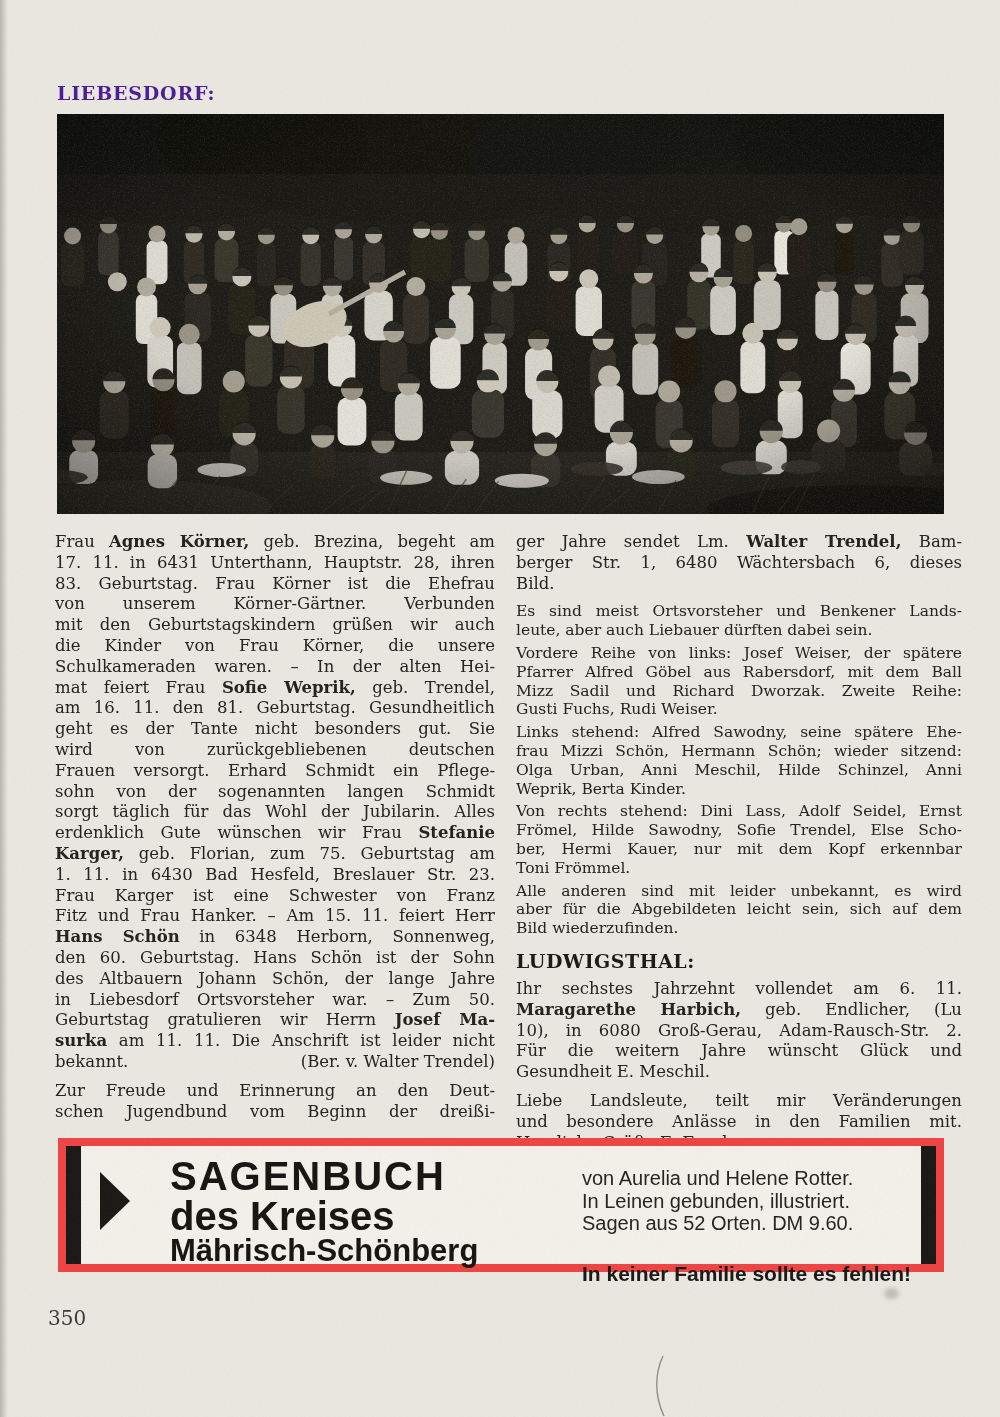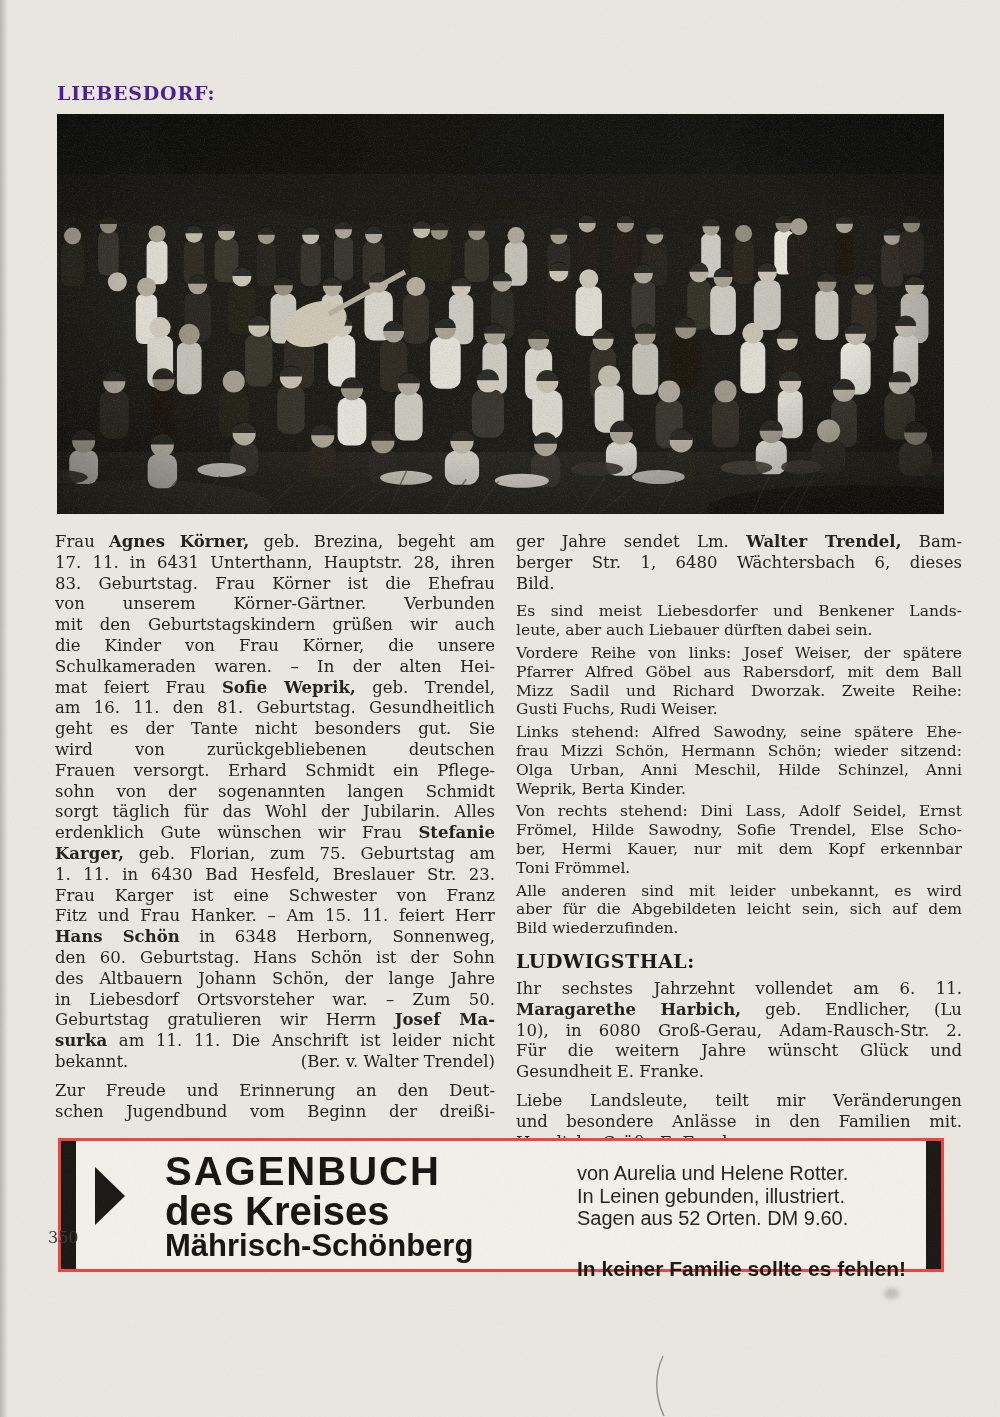--- a/index.html
+++ b/index.html
@@ -24,37 +24,37 @@
   .line.just { text-align:justify; text-align-last:justify; -moz-text-align-last:justify; }
   .line.last { text-align:left; }
   .line.split { display:flex; justify-content:space-between;gap:36px; }
   .block + .block { margin-top:8px; }
   .block.caption + .block.caption { margin-top:4px; }
   .colhead { font-size:19px; font-weight:bold; letter-spacing:0.5px;
     margin:12px 0 7px; color:#1c1a16; }
   b { font-weight:bold; }
 
   .ad { position:absolute; left:58px; top:1138px; width:886px; height:134px;
-    background:#f3f0e9; border:3px solid #ef4444; box-sizing:border-box; }
+    background:#f3f0e9; border:8px solid #ef4444; box-sizing:border-box; }
   .ad-bar { position:absolute; top:0; bottom:0; width:15px; background:#1a1916; }
   .ad-bar.left { left:0; } .ad-bar.right { right:0; }
   .ad-arrow { position:absolute; left:34px; top:26px; width:0; height:0;
     border-top:29px solid transparent; border-bottom:29px solid transparent;
     border-left:30px solid #1a1916; }
   .ad-title { position:absolute; left:104px; top:8px;
     font-family:"Liberation Sans", sans-serif; font-weight:bold; color:#171511; }
   .ad-title .t1 { font-size:40px; line-height:45px; letter-spacing:2px; }
   .ad-title .t2 { font-size:40px; line-height:34px; }
   .ad-title .t3 { font-size:31px; line-height:36px; }
   .ad-right { position:absolute; left:516px; top:21px;
     font-family:"Liberation Sans", sans-serif; font-size:20px; line-height:22.5px;
     color:#26241f; }
   .ad-slogan { margin-top:28px; font-weight:bold; font-size:21px; color:#1b1915; }
 
-  .pagenum { position:absolute; left:48px; top:1228px; font-size:16px; color:#3c3a35; }
+  .pagenum { position:absolute; left:48px; top:1306px; font-size:20px; color:#3c3a35; }
 
   .smudge { position:absolute; left:884px; top:1288px; width:15px; height:11px;
     background:rgba(128,125,117,0.38); border-radius:50%; filter:blur(2px); }
   .hairline { position:absolute; left:652px; top:1355px; }
 
   .paper-grain { position:absolute; left:0; top:0; z-index:40; pointer-events:none; }
 </style>
 </head>
 <body>
 
@@ -407,21 +407,21 @@
           <div class="line just">schen Jugendbund vom Beginn der dreißi-</div>
         </div>
       </div>
     <div class="col-right" id="col-right">
         <div class="block body">
           <div class="line just">ger Jahre sendet Lm. <b>Walter Trendel,</b> Bam-</div>
           <div class="line just">berger Str. 1, 6480 Wächtersbach 6, dieses</div>
           <div class="line last">Bild.</div>
         </div>
         <div class="block caption">
-          <div class="line just">Es sind meist Liebesdorfer und Benkener Lands-</div>
+          <div class="line just">Es sind meist Ortsvorsteher und Benkener Lands-</div>
           <div class="line last">leute, aber auch Liebauer dürften dabei sein.</div>
         </div>
         <div class="block caption">
           <div class="line just">Vordere Reihe von links: Josef Weiser, der spätere</div>
           <div class="line just">Pfarrer Alfred Göbel aus Rabersdorf, mit dem Ball</div>
           <div class="line just">Mizz Sadil und Richard Dworzak. Zweite Reihe:</div>
           <div class="line last">Gusti Fuchs, Rudi Weiser.</div>
         </div>
         <div class="block caption">
           <div class="line just">Links stehend: Alfred Sawodny, seine spätere Ehe-</div>
@@ -439,21 +439,21 @@
           <div class="line just">Alle anderen sind mit leider unbekannt, es wird</div>
           <div class="line just">aber für die Abgebildeten leicht sein, sich auf dem</div>
           <div class="line last">Bild wiederzufinden.</div>
         </div>
         <div class="colhead">LUDWIGSTHAL:</div>
         <div class="block body">
           <div class="line just">Ihr sechstes Jahrzehnt vollendet am 6. 11.</div>
           <div class="line just"><b>Maragarethe Harbich,</b> geb. Endlicher, (Lu</div>
           <div class="line just">10), in 6080 Groß-Gerau, Adam-Rausch-Str. 2.</div>
           <div class="line just">Für die weitern Jahre wünscht Glück und</div>
-          <div class="line last">Gesundheit E. Franke.</div>
+          <div class="line last">Gesundheit E. Meschil.</div>
         </div>
         <div class="block body">
           <div class="line just">Liebe Landsleute, teilt mir Veränderungen</div>
           <div class="line just">und besondere Anlässe in den Familien mit.</div>
           <div class="line last">Herzliche Grüße E. Franke.</div>
         </div>
       </div>
   </div>
 
   <div class="ad">

